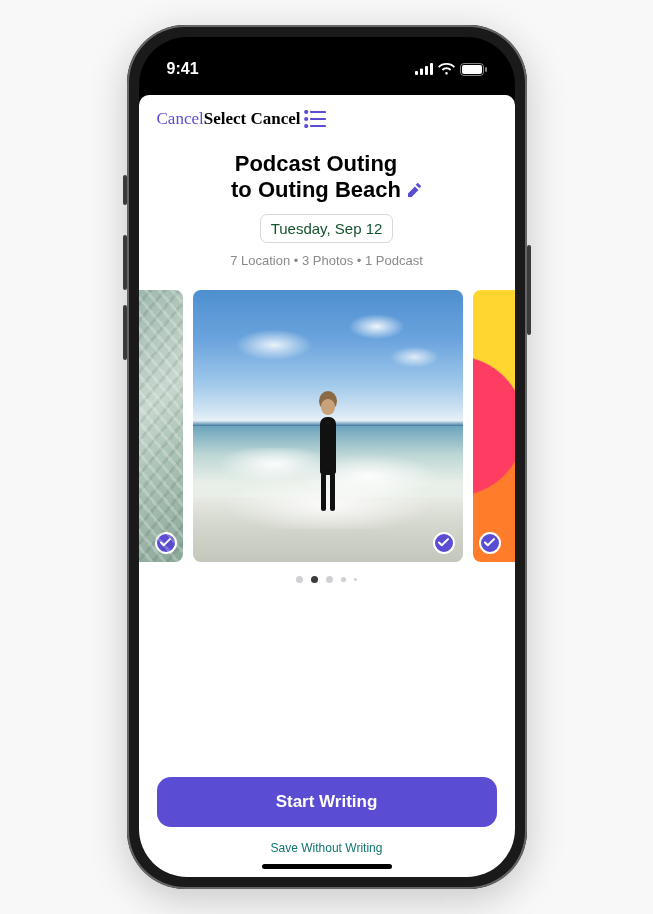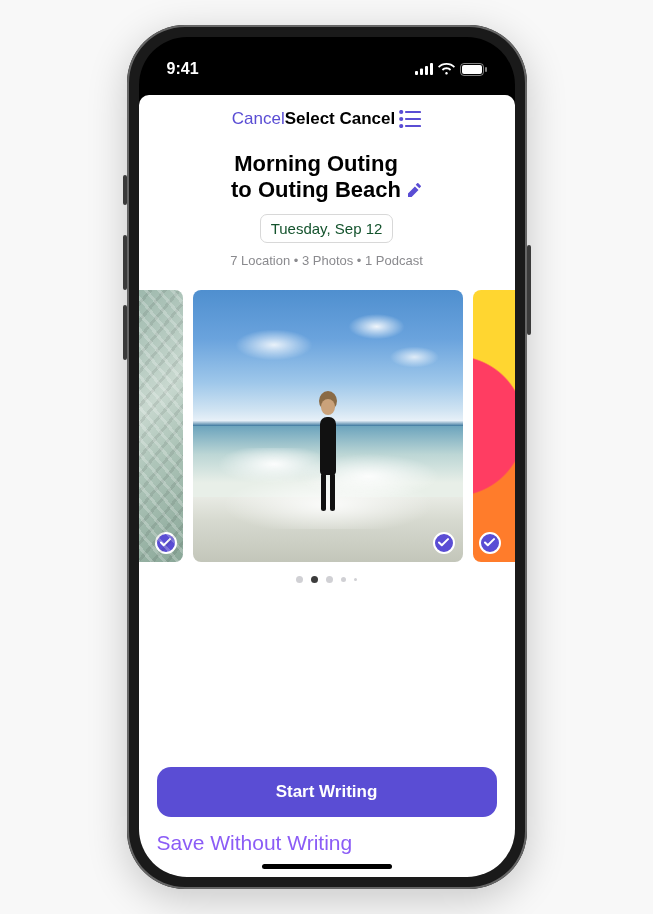--- a/index.html
+++ b/index.html
@@ -81,22 +81,23 @@
     background: #fff;
     border-radius: 10px 10px 0 0;
     display: flex;
     flex-direction: column;
     overflow: hidden;
     margin-top: 6px;
   }
   .nav-bar {
     display: flex;
     align-items: center;
-    justify-content: center;
+    justify-content: flex-start;
     padding: 14px 18px 10px;
+    font-family: Liberation Serif, serif;
   }
   .nav-cancel {
     color: #5a4dd4;
     font-size: 17px;
   }
   .nav-title {
     font-size: 17px;
     font-weight: 600;
     color: #000;
   }
@@ -260,36 +261,37 @@
   }
   .dot.active { background: #3c3c3c; }
   .dot.sm { width: 5px; height: 5px; }
   .dot.xs { width: 3px; height: 3px; }
 
   .bottom-actions {
     margin-top: auto;
     padding: 0 18px 22px;
     display: flex;
     flex-direction: column;
+    align-items: center;
     gap: 14px;
   }
   .primary-btn {
     width: 100%;
     background: #5a4dd4;
     color: #fff;
     font-size: 17px;
     font-weight: 600;
     padding: 15px 0;
     border: none;
     border-radius: 14px;
     text-align: center;
   }
   .secondary-link {
-    color: #8b5cf6;
-    font-size: 21px;
+    color: #0f766e;
+    font-size: 12px;
     font-weight: 500;
   }
   .home-indicator {
     position: absolute;
     bottom: 8px; left: 50%;
     transform: translateX(-50%);
     width: 130px; height: 5px;
     background: #000;
     border-radius: 3px;
   }
@@ -349,21 +351,21 @@
               <circle cx="2.2" cy="16" r="1" fill="#5a4dd4"></circle>
               <line x1="7" y1="16" x2="21" y2="16"></line>
             </g>
           </svg>
         </span>
       </div>
 
       <div class="header-block">
         <div class="title-row">
           <div class="outing-title">
-            <span>Morning Outing</span><br>
+            <span>Podcast Outing</span><br>
             <span>to Outing Beach</span>
           </div>
           <span class="edit-icon">
             <svg width="15" height="15" viewBox="0 0 15 15">
                 <path fill="#5a4dd4" d="M11.3 1.2l2.5 2.5c.3.3.3.8 0 1.1l-1.5 1.5-3.6-3.6 1.5-1.5c.3-.3.8-.3 1.1 0zM1 11.4l6.9-6.9 3.6 3.6L4.6 15H1v-3.6z"></path>
               </svg>
           </span>
         </div>
         <div>
           <span class="date-pill">Tuesday, Sep 12</span>

